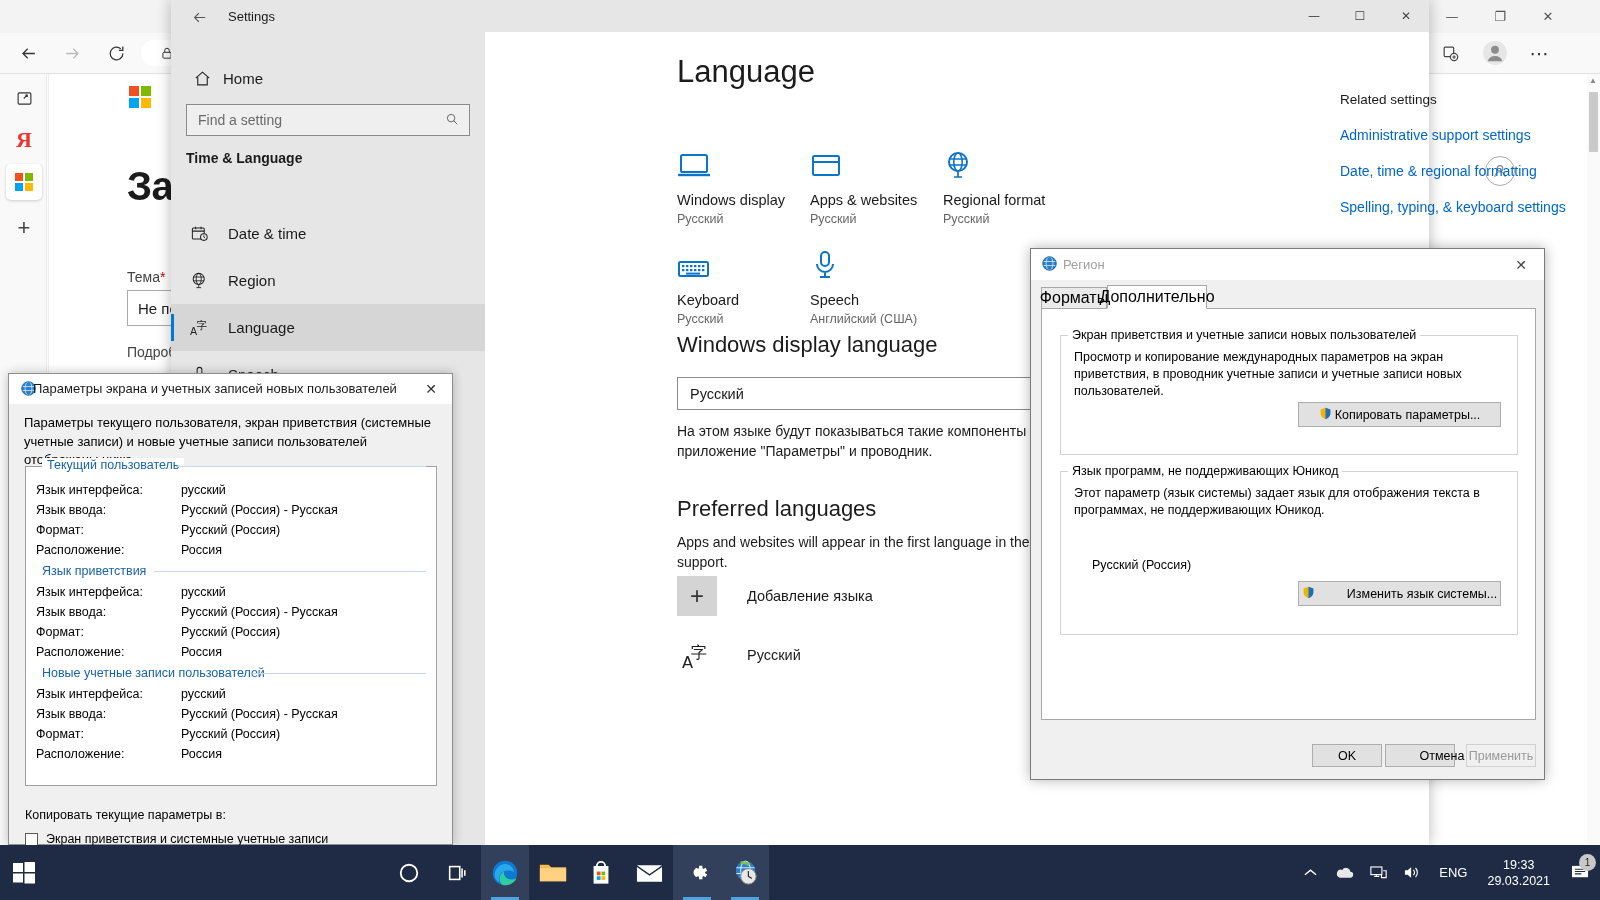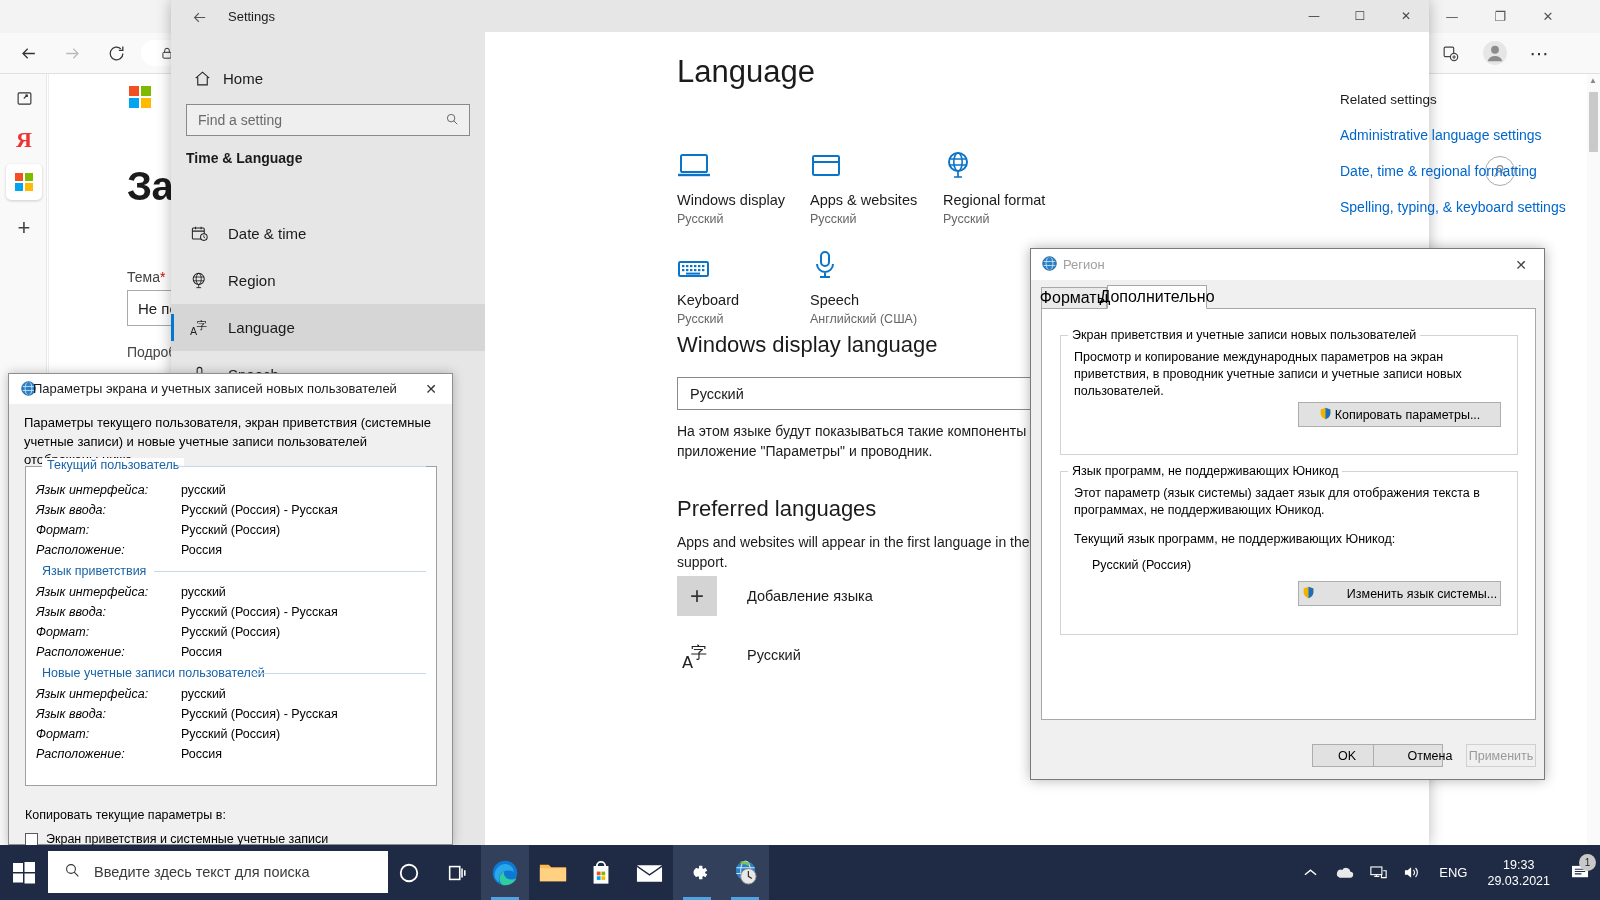--- a/index.html
+++ b/index.html
@@ -101,21 +101,21 @@
                border:1px solid #8f8f8f; box-shadow:0 0 10px rgba(0,0,0,0.25); }
   #dlg-users .dtitle { position:absolute; left:0; top:0; width:443px; height:30px; background:#ffffff; }
   #dlg-users .dtitle .ic { position:absolute; left:11px; top:6px; }
   #dlg-users .dtitle .tx { position:absolute; left:24px; top:7px; font-size:13px; color:#1b1b1b; white-space:nowrap; }
   #dlg-users .dtitle .cx { position:absolute; right:0px; top:0px; width:42px; height:30px; display:flex; align-items:center; justify-content:center;
                            font-size:14px; color:#333; font-family:"DejaVu Sans", sans-serif; }
   #du-intro { position:absolute; left:15px; top:40px; width:412px; font-size:13px; color:#000; line-height:18.5px; }
   #du-box { position:absolute; left:16px; top:92px; width:412px; height:320px; background:#fff; border:1px solid #a0a0a0; }
   .gsep { position:absolute; font-size:12.5px; color:#1763a8; white-space:nowrap; }
   .gline { position:absolute; height:1px; background:#c7d8ea; }
-  .dkey { position:absolute; font-size:12.5px; color:#000; white-space:nowrap;font-style:italic; }
+  .dkey { position:absolute; font-size:12.5px; color:#000; white-space:nowrap; }
   .dval { position:absolute; left:155px; font-size:12.5px; color:#000; white-space:nowrap; }
   #du-copylbl { position:absolute; left:16px; top:434px; font-size:12.5px; color:#000; }
   #du-chk { position:absolute; left:16px; top:458px; display:flex; align-items:center; }
   #du-chk .bx { width:13px; height:13px; border:1px solid #5a5a5a; background:#fff; }
   #du-chk .lb { margin-left:8px; font-size:12.5px; color:#000; white-space:nowrap; }
 
   
   #dlg-region { position:absolute; left:1030px; top:248px; width:515px; height:532px; background:#f0f0f0;
                 border:1px solid #7a7a7a; box-shadow:0 0 12px rgba(0,0,0,0.3); }
   #rg-title { position:absolute; left:0; top:0; width:513px; height:31px; background:#fff; }
@@ -454,21 +454,21 @@
           <svg width="16" height="17" viewBox="0 0 24 24">
               <text x="2" y="11" font-size="9" font-family="DejaVu Sans" fill="#333">abc</text>
               <path d="M5 15l4 5 9-10" fill="none" stroke="#333" stroke-width="1.5"></path>
             </svg>
         </span>
       </span>
     </div>
 
     <div id="related">
       <div class="rh">Related settings</div>
-      <a href="#">Administrative language settings</a>
+      <a href="#">Administrative support settings</a>
       <a href="#">Date, time &amp; regional formatting</a>
       <a href="#">Spelling, typing, &amp; keyboard settings</a>
     </div>
   </div>
 </div>
 
 <div id="dlg-users">
   <div class="dtitle">
     <span class="ic">
       <svg width="17" height="17" viewBox="0 0 20 20">
@@ -555,55 +555,45 @@
             <path d="M8 1l6 2.2v4.4C14 11 11.4 13.8 8 15 4.6 13.8 2 11 2 7.6V3.2z" fill="#f0b400"></path>
             <path d="M8 1v14c3.4-1.2 6-4 6-7.4V3.2z" fill="#1a6fc4"></path>
           </svg>
       </span>
       <span>Копировать параметры...</span>
     </div>
 
     <div class="rg-group" style="left:18px; top:162px; width:458px; height:164px;"></div>
     <div class="rg-glabel" style="left:26px; top:155px;">Язык программ, не поддерживающих Юникод</div>
     <div class="rg-text" style="left:32px; top:176px; width:436px;">Этот параметр (язык системы) задает язык для отображения текста в программах, не поддерживающих Юникод.</div>
-    <div class="rg-text" style="left:32px; top:222px; width:436px;">Текущий язык программ, не поддерживающих Юникод:</div>
     <div class="rg-text" style="left:50px; top:248px;">Русский (Россия)</div>
     <div class="rg-btn" style="left:256px; top:272px; width:203px;gap:32px;">
       <span>
         <svg width="13" height="13" viewBox="0 0 16 16">
             <path d="M8 1l6 2.2v4.4C14 11 11.4 13.8 8 15 4.6 13.8 2 11 2 7.6V3.2z" fill="#f0b400"></path>
             <path d="M8 1v14c3.4-1.2 6-4 6-7.4V3.2z" fill="#1a6fc4"></path>
           </svg>
       </span>
       <span>Изменить язык системы...</span>
     </div>
   </div>
 
   <div class="footbtn" style="left:281px; top:495px;">OK</div>
-  <div class="footbtn" style="left:342px; top:495px;padding-left:44px;">Отмена</div>
+  <div class="footbtn" style="left:354px; top:495px;padding-left:44px;">Отмена</div>
   <div class="footbtn dis" style="left:435px; top:495px;">Применить</div>
 </div>
 
 <div id="taskbar">
   <div id="tb-start">
     <svg width="22" height="22" viewBox="0 0 22 22">
         <rect x="0" y="1" width="10" height="9" fill="#fff"></rect>
         <rect x="11.5" y="0" width="10.5" height="10" fill="#fff"></rect>
         <rect x="0" y="11.5" width="10" height="9" fill="#fff"></rect>
         <rect x="11.5" y="11.5" width="10.5" height="10" fill="#fff"></rect>
       </svg>
-  </div>
-  <div id="tb-search">
-    <span class="mg">
-      <svg width="16" height="16" viewBox="0 0 24 24">
-          <circle cx="10.5" cy="10.5" r="6.6" fill="none" stroke="#333" stroke-width="1.6"></circle>
-          <path d="M15.3 15.3L21.5 21.5" stroke="#333" stroke-width="1.6"></path>
-        </svg>
-    </span>
-    <span class="ph">Введите здесь текст для поиска</span>
   </div>
 
   <div class="tb-app" style="left:385px;">
     <svg width="22" height="22" viewBox="0 0 24 24">
         <circle cx="12" cy="12" r="9" fill="none" stroke="#fff" stroke-width="2"></circle>
       </svg>
   </div>
   <div class="tb-app" style="left:433px;">
     <svg width="22" height="22" viewBox="0 0 24 24">
         <rect x="4" y="5" width="11" height="14" fill="none" stroke="#fff" stroke-width="1.7"></rect>

